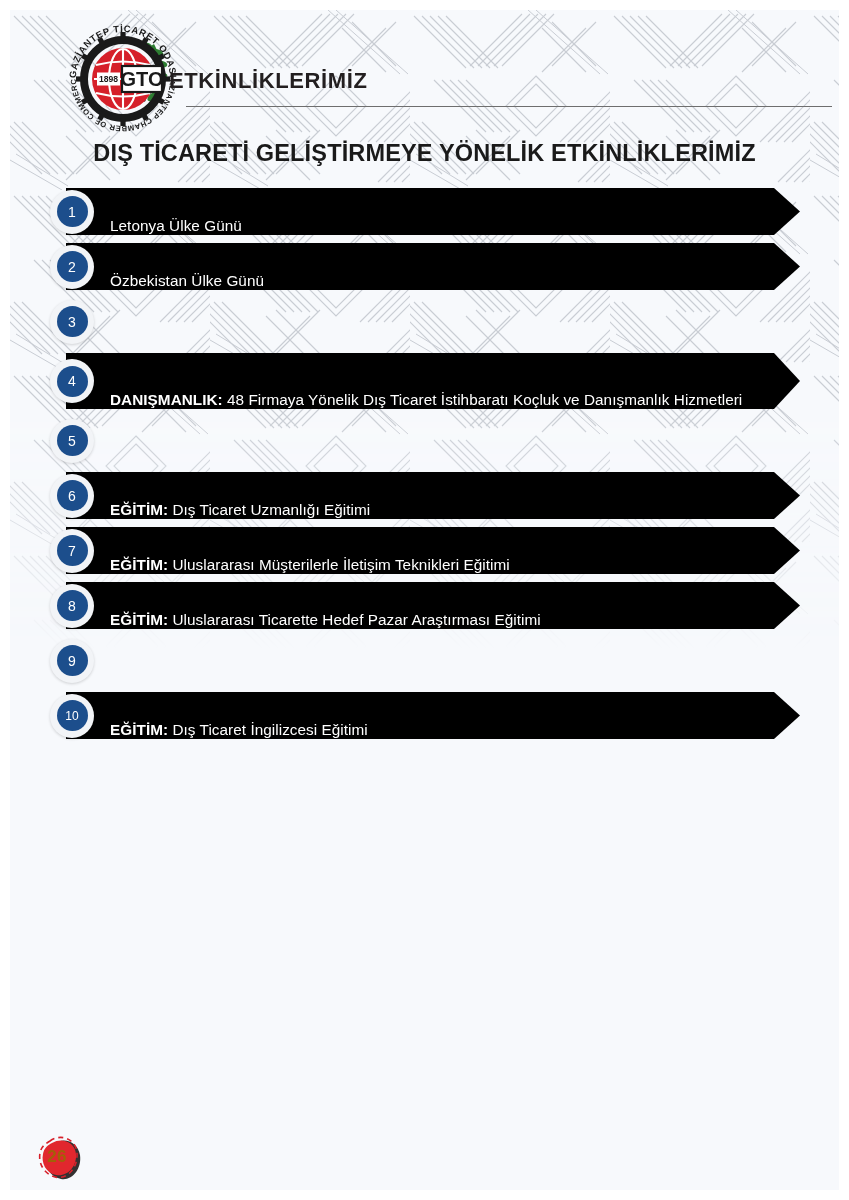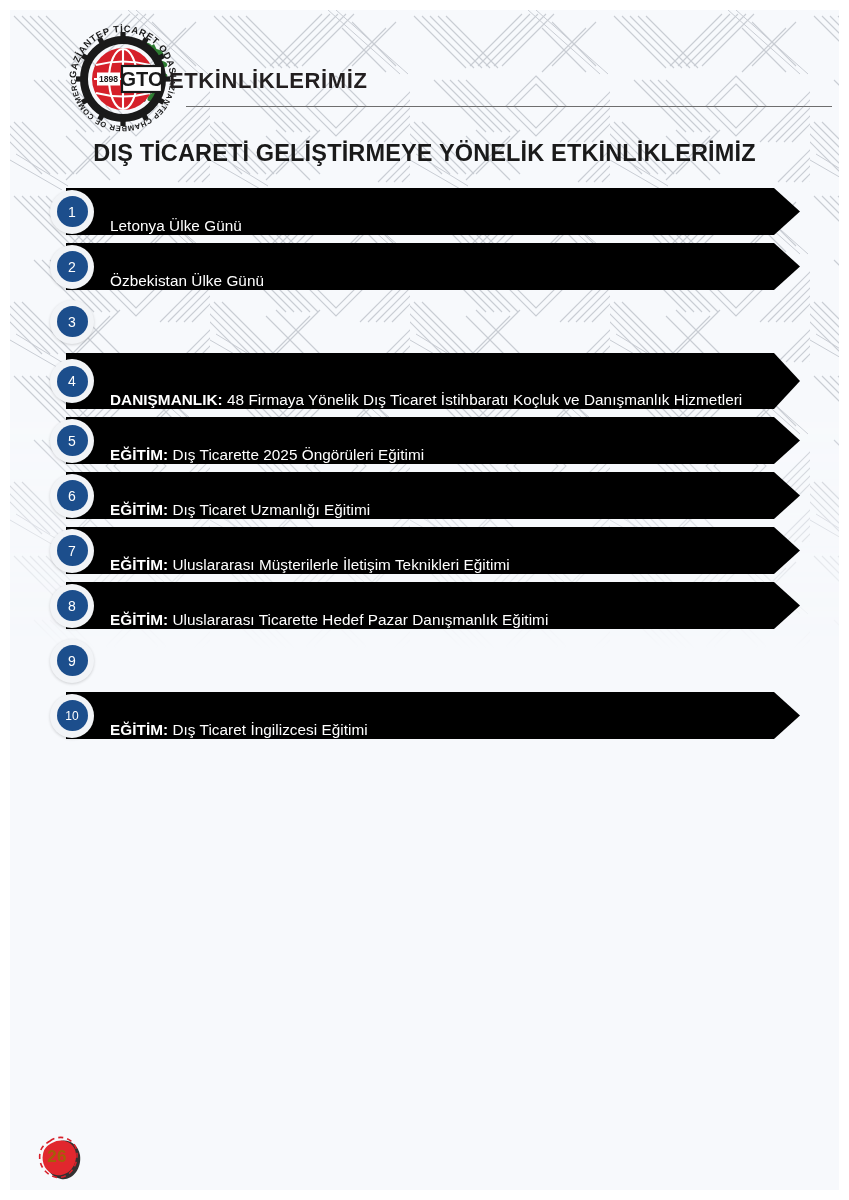--- a/index.html
+++ b/index.html
@@ -368,23 +368,20 @@
         </div>
         <div class="arrow-row two-line">
           <div class="arrow-bar">
             <div class="arrow-text"><span class="lead">DANIŞMANLIK:</span><span> 48 Firmaya Yönelik Dış Ticaret İstihbaratı Koçluk ve Danışmanlık Hizmetleri</span></div>
           </div>
           <div class="num-badge">
             <div class="disc">4</div>
           </div>
         </div>
         <div class="arrow-row">
-          <div class="arrow-bar">
-            <div class="arrow-text"><span class="lead">EĞİTİM:</span><span> Dış Ticarette 2025 Öngörüleri Eğitimi</span></div>
-          </div>
           <div class="num-badge">
             <div class="disc">5</div>
           </div>
         </div>
         <div class="arrow-row">
           <div class="arrow-bar">
             <div class="arrow-text"><span class="lead">EĞİTİM:</span><span> Dış Ticaret Uzmanlığı Eğitimi</span></div>
           </div>
           <div class="num-badge">
             <div class="disc">6</div>
@@ -393,21 +390,21 @@
         <div class="arrow-row">
           <div class="arrow-bar">
             <div class="arrow-text"><span class="lead">EĞİTİM:</span><span> Uluslararası Müşterilerle İletişim Teknikleri Eğitimi</span></div>
           </div>
           <div class="num-badge">
             <div class="disc">7</div>
           </div>
         </div>
         <div class="arrow-row">
           <div class="arrow-bar">
-            <div class="arrow-text"><span class="lead">EĞİTİM:</span><span> Uluslararası Ticarette Hedef Pazar Danışmanlık Eğitimi</span></div>
+            <div class="arrow-text"><span class="lead">EĞİTİM:</span><span> Uluslararası Ticarette Hedef Pazar Araştırması Eğitimi</span></div>
           </div>
           <div class="num-badge">
             <div class="disc">8</div>
           </div>
         </div>
         <div class="arrow-row">
           <div class="num-badge">
             <div class="disc">9</div>
           </div>
         </div>

